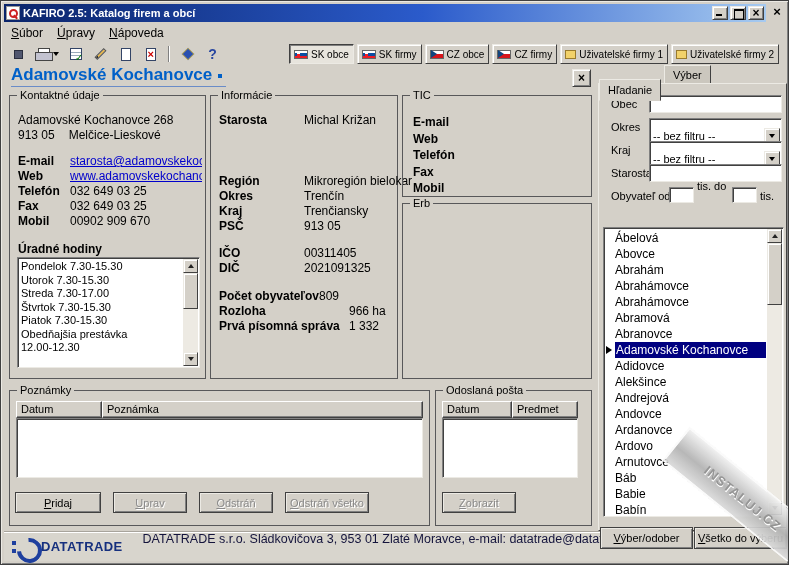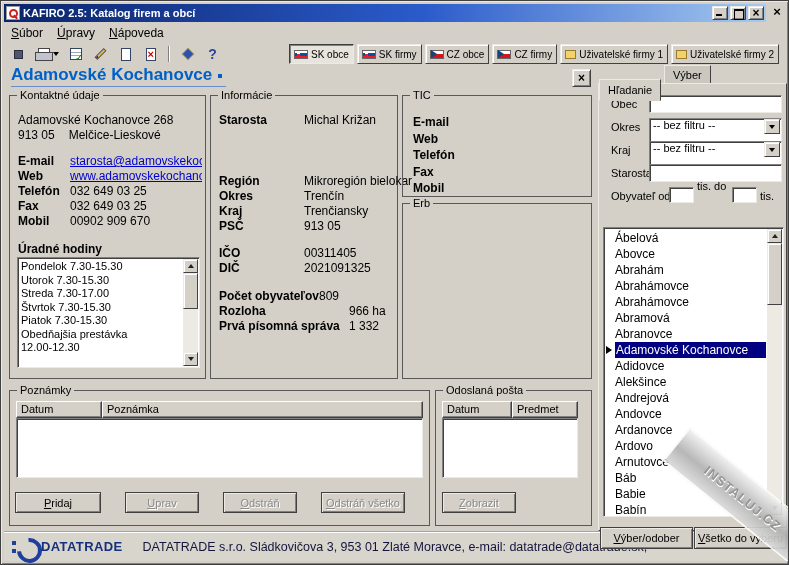--- a/index.html
+++ b/index.html
@@ -107,54 +107,54 @@
   .w130{min-width:130px}
 
   
   .tic-lbls{position:absolute;left:10px;top:18px}
   .tic-lbl{font-weight:bold;font-size:12px;line-height:16.5px}
 
   
   .thead{position:absolute;display:flex}
   .th{height:17px;background:#D4D0C8;border:1px solid;border-color:#fff #404040 #404040 #fff;box-shadow:inset -1px -1px 0 #808080;font-size:11px;padding:1px 4px;overflow:hidden;white-space:nowrap}
   .tbody{position:absolute}
-  .btnrow{position:absolute;display:flex;gap:24px}
+  .btnrow{position:absolute;display:flex;gap:12px}
   .btn{height:21px;background:#D4D0C8;border:1px solid #404040;box-shadow:inset 1px 1px 0 #ECEAE4,inset -1px -1px 0 #808080;font-size:11px;display:flex;align-items:center;justify-content:center;white-space:nowrap}
   .btn .ak{display:block}
   .btn .ak::first-letter{text-decoration:underline}
   .btn.disabled{color:#8a8a8a;text-shadow:1px 1px 0 #fff}
   .g-notes .thead{left:6px;top:10px}
   .g-notes .tbody{left:6px;top:27px;width:407px;height:60px}
   .g-notes .btnrow{left:5px;top:101px}
   .g-mail .thead{left:6px;top:10px}
   .g-mail .tbody{left:6px;top:27px;width:136px;height:60px}
   .g-mail .btnrow{left:6px;top:101px}
 
   
   .sidebar{position:absolute;left:597px;top:62px;width:189px;height:468px}
   .stab{position:absolute;padding:0 8px;font-size:11px;display:flex;align-items:center;background:#D4D0C8;border:1px solid;border-color:#ECEAE4 #404040 #D4D0C8 #ECEAE4;white-space:nowrap}
   .stab.active{left:1px;top:16px;height:22px;z-index:3;border-bottom-color:#D4D0C8}
   .stab.inactive{left:66px;top:2px;height:19px;background:#CBC7BE;z-index:1}
   .spanel{position:absolute;left:0;top:20px;width:189px;height:448px;background:#D4D0C8;border:1px solid;border-color:#ECEAE4 #404040 #404040 #ECEAE4;z-index:2}
   .slbl{position:absolute;font-size:11px;white-space:nowrap}
   .tbox{position:absolute;height:18px;background:#fff;border:1px solid;border-color:#808080 #ECEAE4 #ECEAE4 #808080;box-shadow:inset 1px 1px 0 #404040;font-size:11px;padding:0 3px;font-family:inherit;outline:none}
-  .combo{position:absolute;height:35px;background:#fff;border:1px solid;border-color:#808080 #ECEAE4 #ECEAE4 #808080;box-shadow:inset 1px 1px 0 #404040;display:flex;}
+  .combo{position:absolute;height:35px;background:#fff;border:1px solid;border-color:#808080 #ECEAE4 #ECEAE4 #808080;box-shadow:inset 1px 1px 0 #404040;display:flex;align-items:center}
   .combo-value{flex:1;font-size:11px;padding-left:3px;white-space:nowrap;overflow:hidden}
   .combo-btn{width:16px;height:15px;margin-right:1px;background:#D4D0C8;border:1px solid;border-color:#ECEAE4 #404040 #404040 #ECEAE4;box-shadow:inset 1px 1px 0 #fff;display:flex;align-items:center;justify-content:center;flex:none}
   .listbox{position:absolute;left:4px;top:143px;width:181px;height:290px;padding:2px 17px 0 1px;overflow:hidden}
   .li{position:relative;height:16px;line-height:16px;font-size:12px;padding-left:10px;white-space:nowrap}
   .li .li-text{display:block}
   .li.sel .li-text{background:#000080;color:#fff;padding-left:1px}
   .sel-arrow{position:absolute;left:1px;top:4px;width:0;height:0;border-top:4px solid transparent;border-bottom:4px solid transparent;border-left:6px solid #000}
   .sbtn{position:absolute;top:443px;height:22px}
   .sb1{left:1px;width:93px}
   .sb2{left:95px;width:93px}
 
   
-  .footer{position:absolute;left:3px;bottom:3px;width:783px;height:30px;border-top:1px solid #a8a49c;box-shadow:inset 0 1px 0 #fff;display:flex;align-items:center;background:#D8D5CD}
+  .footer{position:absolute;left:3px;bottom:3px;width:783px;height:30px;border-top:1px solid #a8a49c;box-shadow:inset 0 1px 0 #fff;display:flex;background:#D8D5CD}
   .logo{display:flex;align-items:center;margin-left:8px;gap:5px;flex:none}
   .logo-mark{position:relative;width:24px;height:22px;flex:none}
   .logo-mark::before{content:"";position:absolute;left:5px;top:2px;width:17px;height:17px;border:4px solid #1e3f9e;border-left-color:transparent;border-radius:50%;transform:rotate(40deg)}
   .logo-mark::after{content:"";position:absolute;left:0;top:5px;width:4px;height:12px;background:linear-gradient(#1e3f9e 30%,#D8D5CD 30%,#D8D5CD 70%,#1e3f9e 70%)}
   .logo-text{font-size:13px;font-weight:bold;color:#16307e;letter-spacing:.4px}
   .address{margin-left:20px;font-size:12.5px;color:#14143c;white-space:nowrap}
 
   
   .watermark{position:absolute;left:653px;top:482px;width:195px;height:44px;transform:rotate(39deg);background:linear-gradient(180deg,#f0f0f0,#b2b2b2 55%,#dadada);border:2px solid #fafafa;box-shadow:1px 1px 5px rgba(60,60,60,.55);opacity:.93;display:flex;align-items:center;justify-content:center;clip-path:polygon(0 0,82% 0,100% 50%,82% 100%,0 100%);z-index:50}
   .watermark span{font-size:13px;font-weight:bold;color:#8f8f8f;text-shadow:1px 1px 0 #fff;letter-spacing:1px;padding-right:22px}

